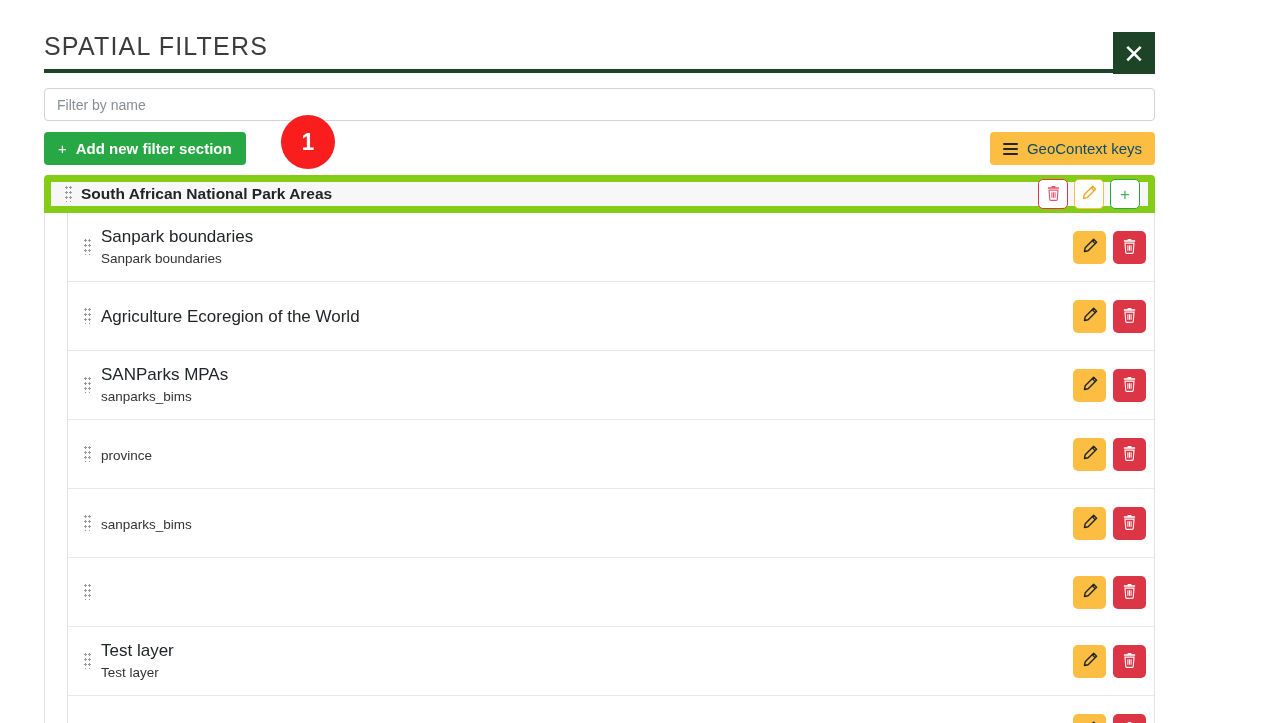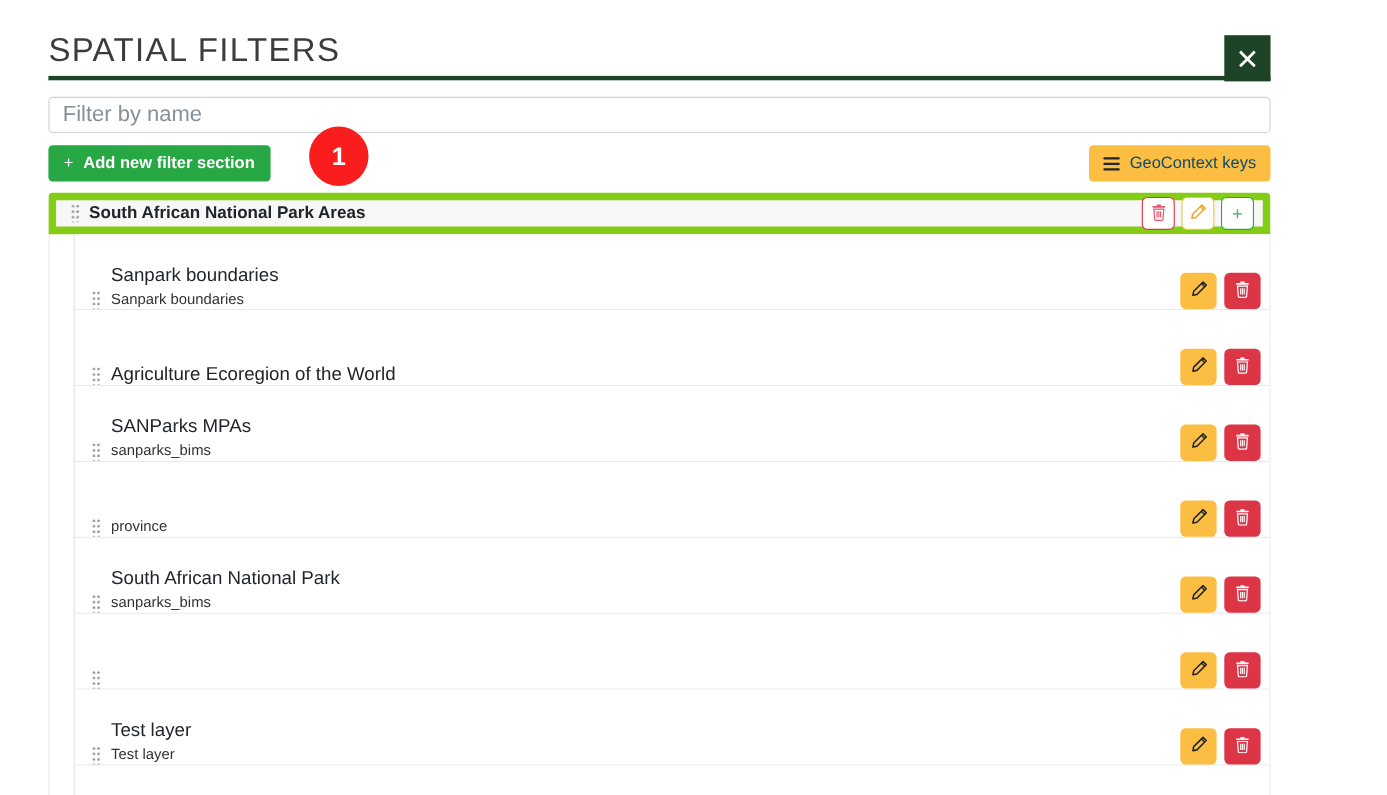--- a/index.html
+++ b/index.html
@@ -23,21 +23,21 @@
 
   
   .panel-header {
     position: absolute;
     left: 44px;
     top: 30px;
     width: 1111px;
     height: 42px;
   }
   .panel-title {
-    font-size: 30px;
+    font-size: 25px;
     font-weight: 400;
     letter-spacing: 1.2px;
     color: #3c3c3c;
     line-height: 32px;
     margin: 0;
     padding: 0;
     white-space: nowrap;
   }
   .title-rule {
     position: absolute;
@@ -67,21 +67,21 @@
   
   .filter-input {
     position: absolute;
     left: 44px;
     top: 88px;
     width: 1111px;
     height: 33px;
     border: 1px solid #ced4da;
     border-radius: 4px;
     padding: 0 12px;
-    font-size: 20px;
+    font-size: 14px;
     font-family: "Liberation Sans", sans-serif;
     color: #495057;
     background: #fff;
     outline: none;
   }
   .filter-input::placeholder { color: #868e96; opacity: 1; }
 
   
   .toolbar { position: absolute; left: 44px; top: 132px; width: 1111px; height: 33px; }
   .add-section-button {
@@ -207,21 +207,21 @@
   
   .layer-list {
     border-left: 1px solid #e3e3e3;
     border-right: 1px solid #e3e3e3;
     background: #ffffff;
     padding-left: 22px;
   }
   .layer-row {
     position: relative;
     display: flex;
-    align-items: flex-end;
+    align-items: center;
     height: 69px;
     border-bottom: 1px solid #e8e8e8;
     border-left: 1px solid #e3e3e3;
     padding: 0 8px 0 16px;
     background: #ffffff;
   }
   .layer-row:last-child { border-bottom: none; }
   .layer-text { margin-left: 10px; min-width: 0; }
   .layer-name {
     font-size: 17px;
@@ -427,21 +427,20 @@
                 <path d="M6.3 7.6v6M8 7.6v6M9.7 7.6v6" stroke="#ffffff" stroke-width="1.1"></path>
               </svg>
             </span>
           </button>
         </div>
       </div>
 
       <div class="layer-row">
         <span class="drag-handle"></span>
         <div class="layer-text">
-          <div class="layer-name">South African National Park</div>
           <div class="layer-key">sanparks_bims</div>
         </div>
         <div class="row-actions">
           <button class="solid-btn edit">
             <span>
               <svg width="16" height="16" viewBox="0 0 17 17" aria-hidden="true">
                 <path d="M12.4 1.4l3.1 3.1-9 9-3.9.8.8-3.9 9-9z" fill="none" stroke="#212529" stroke-width="1.5" stroke-linejoin="round"></path>
                 <path d="M10.9 2.9l3.1 3.1" stroke="#212529" stroke-width="1.4"></path>
               </svg>
             </span>

